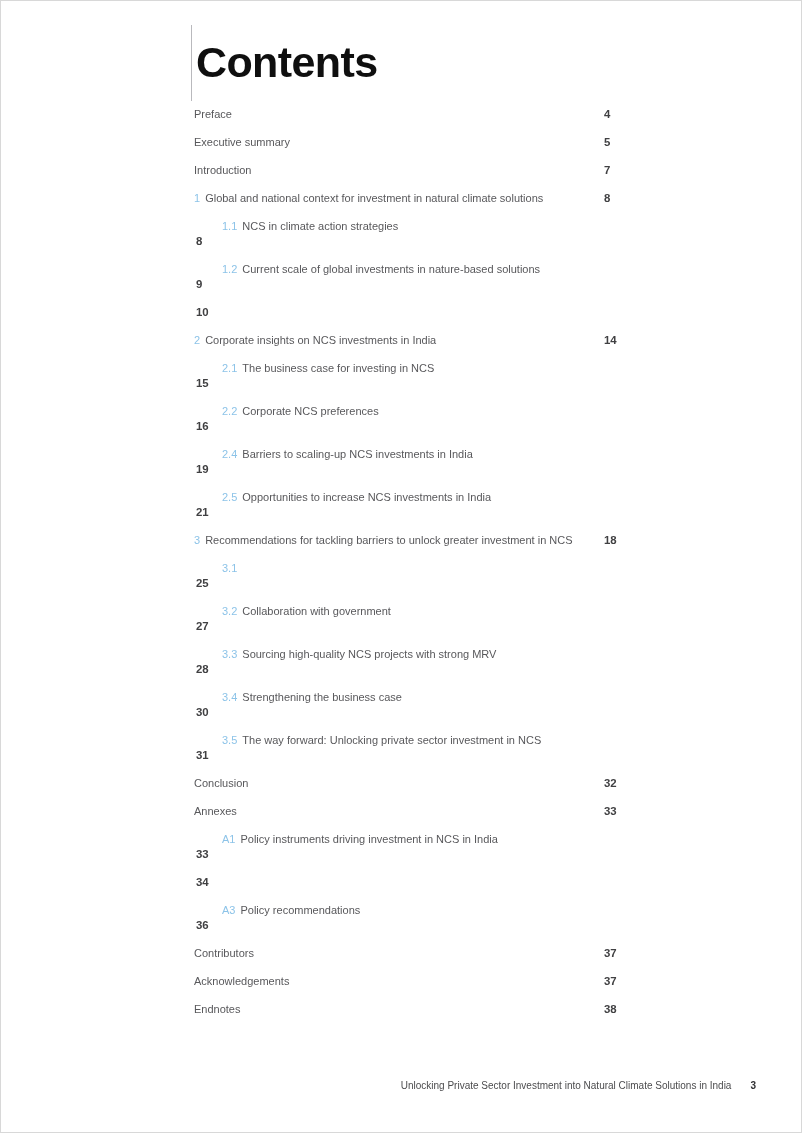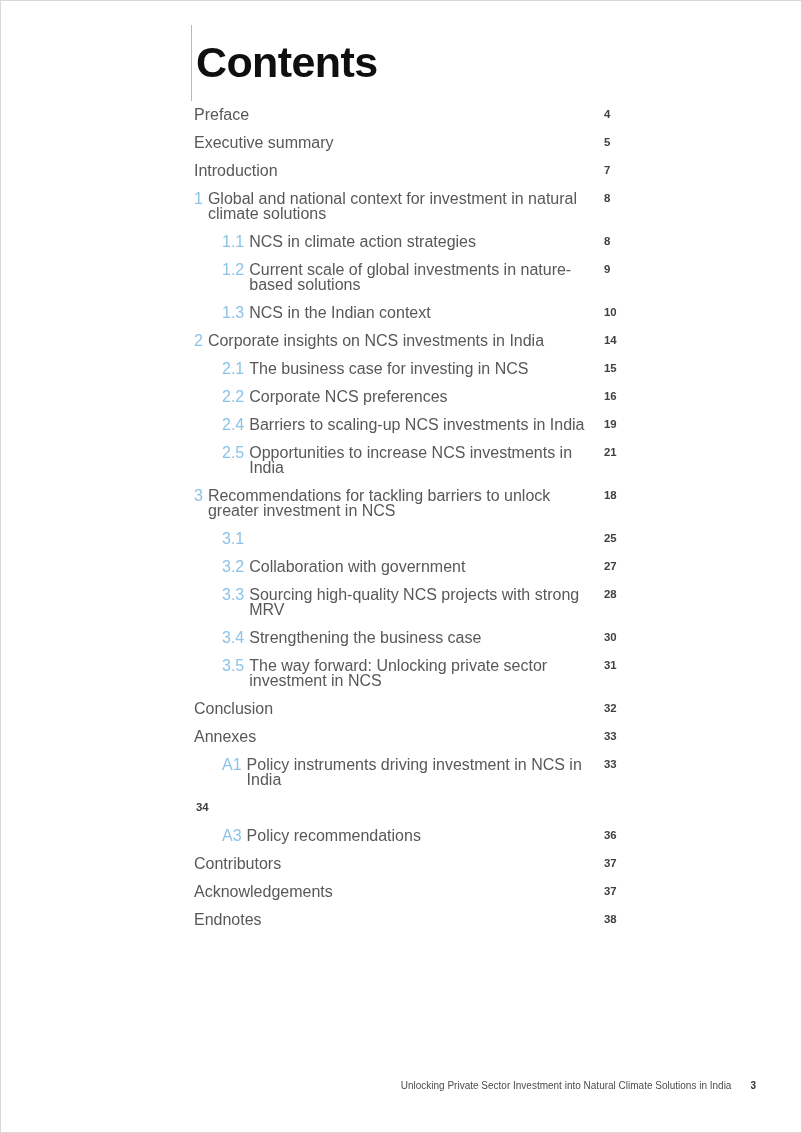--- a/index.html
+++ b/index.html
@@ -56,27 +56,27 @@
     left: 193px;
     top: 106px;
     width: 470px;
   }
   .toc-row {
     display: flex;
     align-items: flex-start;
     width: 100%;
     margin-bottom: 13px;
   }
-  .toc-row.lvl2 { margin-bottom: 13px; }
+  .toc-row.lvl2 { margin-bottom: 13px; flex-direction: column; }
 
   .toc-label {
     flex: 1 1 auto;
     display: flex;
     align-items: flex-start;
-    font-size: 16px;
+    font-size: 11px;
     line-height: 15px;
     color: #58585b;
     padding-right: 10px;
   }
   .toc-row.lvl2 .toc-label { padding-left: 28px; }
 
   .toc-num {
     color: #8cc3e8;
     flex: 0 0 auto;
     margin-right: 5px;
@@ -160,24 +160,20 @@
         <div class="toc-page">8</div>
       </div>
       <div class="toc-row lvl2">
         <div class="toc-label">
           <span class="toc-num">1.2</span>
           <span class="toc-text">Current scale of global investments in nature-based solutions</span>
         </div>
         <div class="toc-page">9</div>
       </div>
       <div class="toc-row lvl2">
-        <div class="toc-label">
-          <span class="toc-num">1.3</span>
-          <span class="toc-text">NCS in the Indian context</span>
-        </div>
         <div class="toc-page">10</div>
       </div>
       <div class="toc-row lvl1">
         <div class="toc-label">
           <span class="toc-num">2</span>
           <span class="toc-text">Corporate insights on NCS investments in India</span>
         </div>
         <div class="toc-page">14</div>
       </div>
       <div class="toc-row lvl2">

